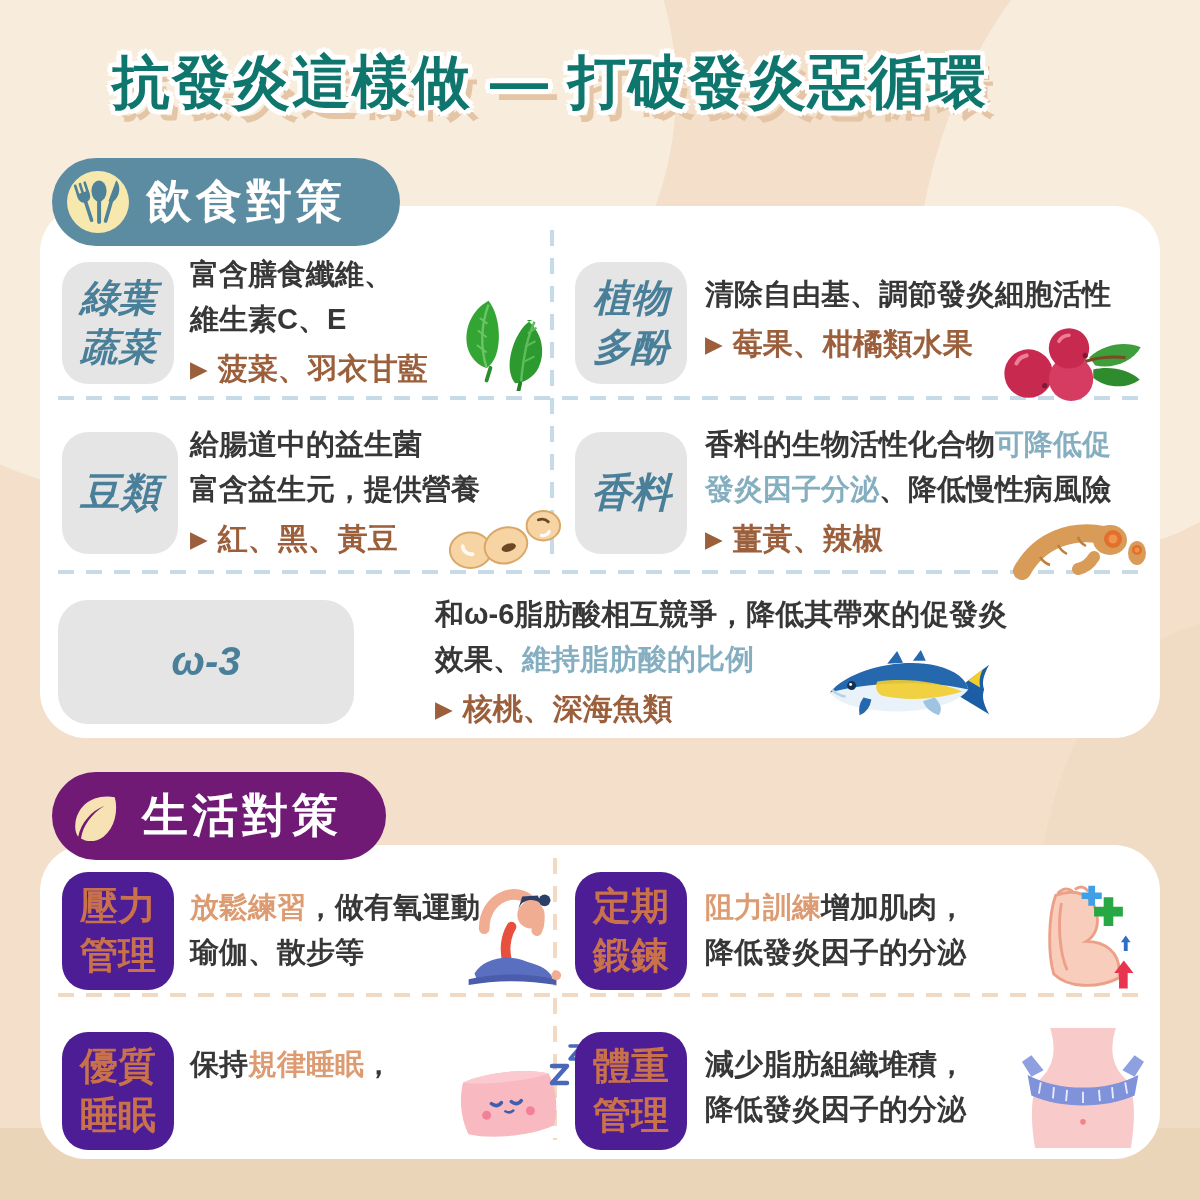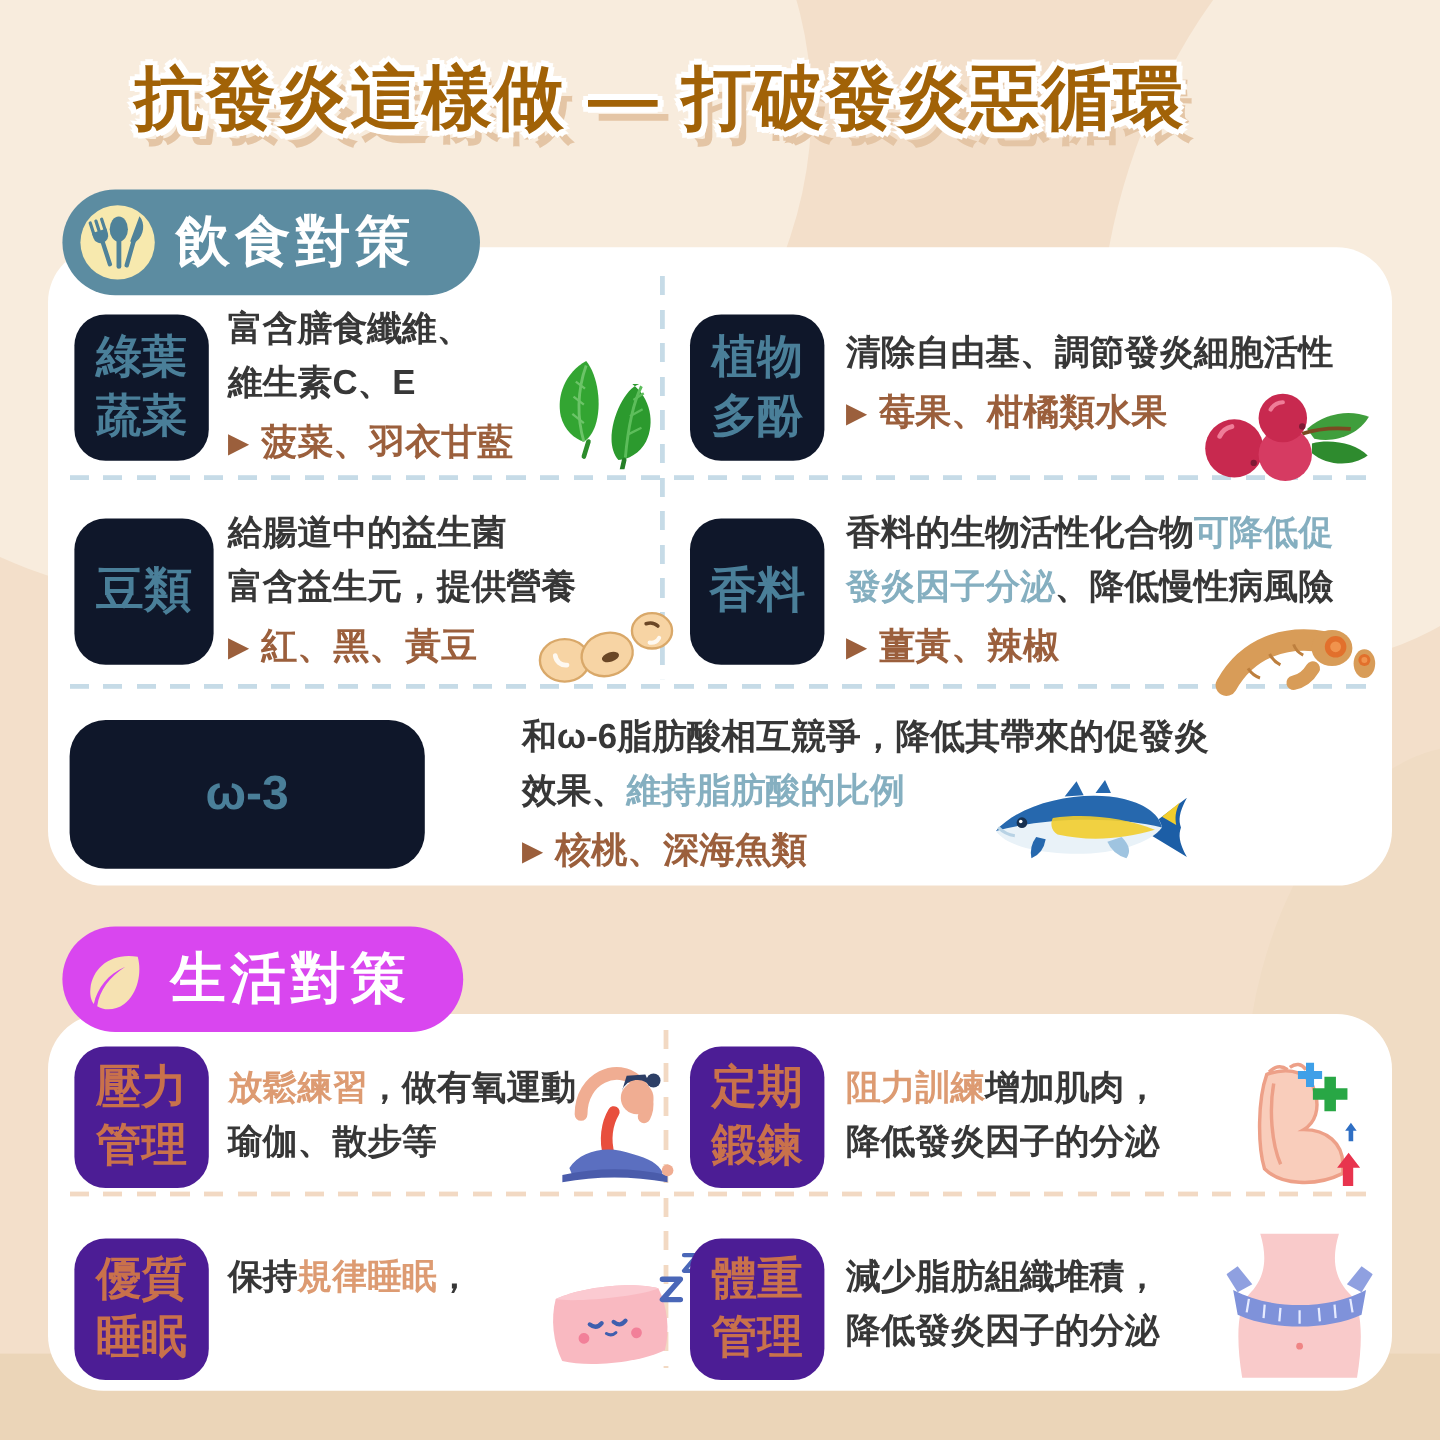--- a/index.html
+++ b/index.html
@@ -4,42 +4,42 @@
 <style>
   html,body{margin:0;padding:0;}
   body{font-family:"Liberation Sans","DejaVu Sans",sans-serif;}
   .canvas{position:relative;width:1200px;height:1200px;overflow:hidden;background:#f3dfca;}
   .blob{position:absolute;border-radius:50%;}
   .blob1{left:-220px;top:-260px;width:900px;height:760px;background:#f8ecdd;transform:rotate(-14deg);}
   .blob2{left:930px;top:-140px;width:460px;height:700px;background:#f8ecdd;transform:rotate(18deg);}
   .blob3{left:1040px;top:620px;width:320px;height:520px;background:#f0dcc4;transform:rotate(8deg);}
   .bottom-strip{position:absolute;left:0;top:1128px;width:1200px;height:72px;background:#ebd5b8;}
   .title{position:absolute;left:0;top:44px;width:1100px;margin:0;text-align:center;
-    font-size:58px;font-weight:800;letter-spacing:2px;color:#a16207;
+    font-size:58px;font-weight:800;letter-spacing:2px;color:#0f766e;
     text-shadow:-4px -4px 0 #fff,4px -4px 0 #fff,-4px 4px 0 #fff,4px 4px 0 #fff,
       -5px 0 0 #fff,5px 0 0 #fff,0 -5px 0 #fff,0 5px 0 #fff,9px 11px 0 #e4c5a5;}
   .logo{position:absolute;right:18px;top:30px;width:110px;text-align:center;color:#fff;}
   .logo-text{font-size:30px;font-weight:700;letter-spacing:1px;margin-top:2px;}
   .panel{position:absolute;left:40px;width:1120px;background:#fff;border-radius:46px;}
   .panel-diet{top:206px;height:532px;}
   .panel-life{top:845px;height:314px;}
   .pill{position:absolute;height:88px;border-radius:44px;display:flex;align-items:center;
     padding-left:14px;box-sizing:border-box;color:#fff;font-size:46px;font-weight:800;letter-spacing:4px;}
   .pill-diet{left:52px;top:158px;width:348px;background:#5c8ca1;}
-  .pill-life{left:52px;top:772px;width:334px;background:#d946ef;}
+  .pill-life{left:52px;top:772px;width:334px;background:#701a75;}
   .pill-label{margin-left:16px;}
   .vdiv{position:absolute;width:4px;}
   .hdiv{position:absolute;height:4px;left:58px;width:1084px;}
   .div-teal-v{background:repeating-linear-gradient(to bottom,#c6dbe7 0 16px,transparent 16px 28px);}
   .div-teal-h{background:repeating-linear-gradient(to right,#c6dbe7 0 16px,transparent 16px 28px);}
   .div-peach-v{background:repeating-linear-gradient(to bottom,#f2d9c3 0 16px,transparent 16px 28px);}
   .div-peach-h{background:repeating-linear-gradient(to right,#f2d9c3 0 16px,transparent 16px 28px);}
   .tag{position:absolute;border-radius:26px;display:flex;flex-direction:column;align-items:center;
     justify-content:center;font-weight:800;line-height:1.28;text-align:center;}
-  .tag-diet{background:#0f172a;color:#4a7f99;}
+  .tag-diet{background:#e5e5e5;color:#4a7f99;font-style:italic;}
   .tag-life{background:#4c1d95;color:#c9714b;}
   .desc{position:absolute;color:#373737;font-size:29px;font-weight:700;line-height:1.55;}
   .dline{white-space:nowrap;}
   .teal{color:#85afc0;}
   .hl{color:#dd9b72;}
   .ex{display:flex;align-items:center;gap:10px;color:#9b5f3c;font-size:30px;margin-top:4px;}
   .arr{font-size:23px;line-height:1;}
   .icon{position:absolute;}
 </style>
 </head>

